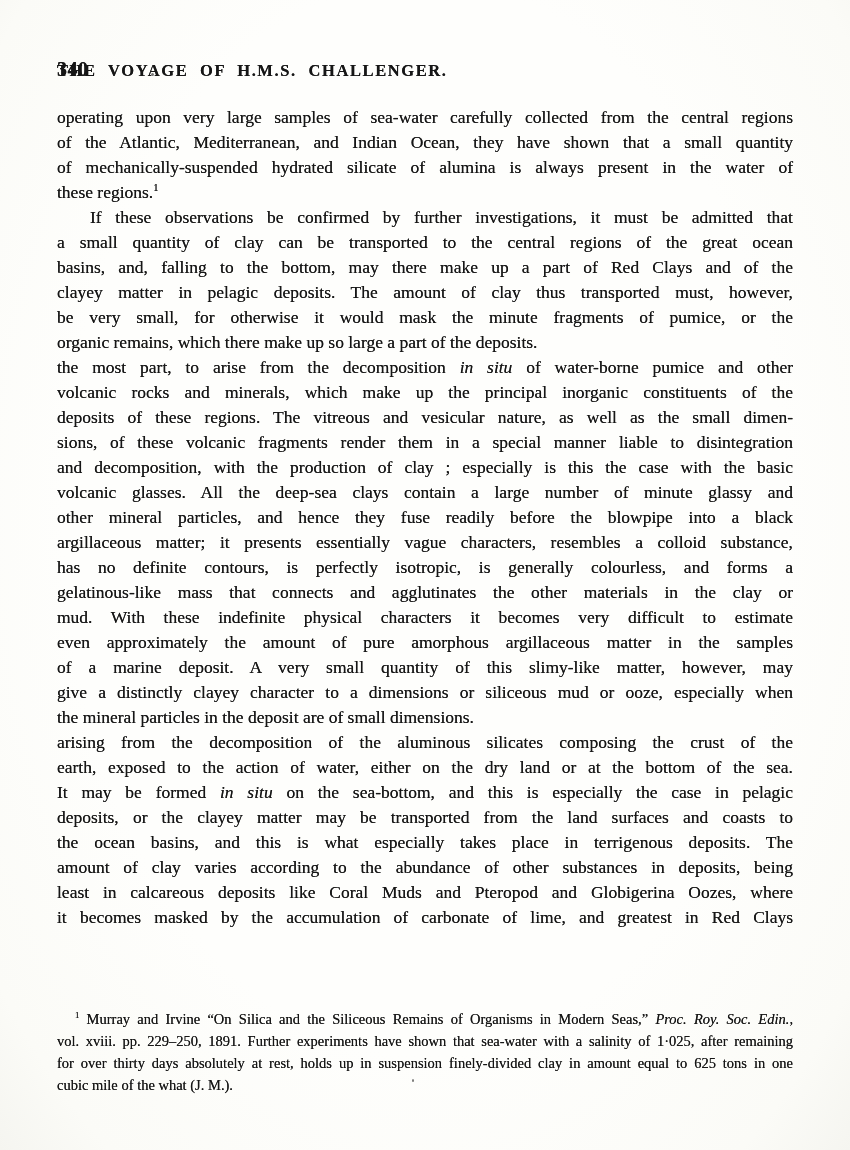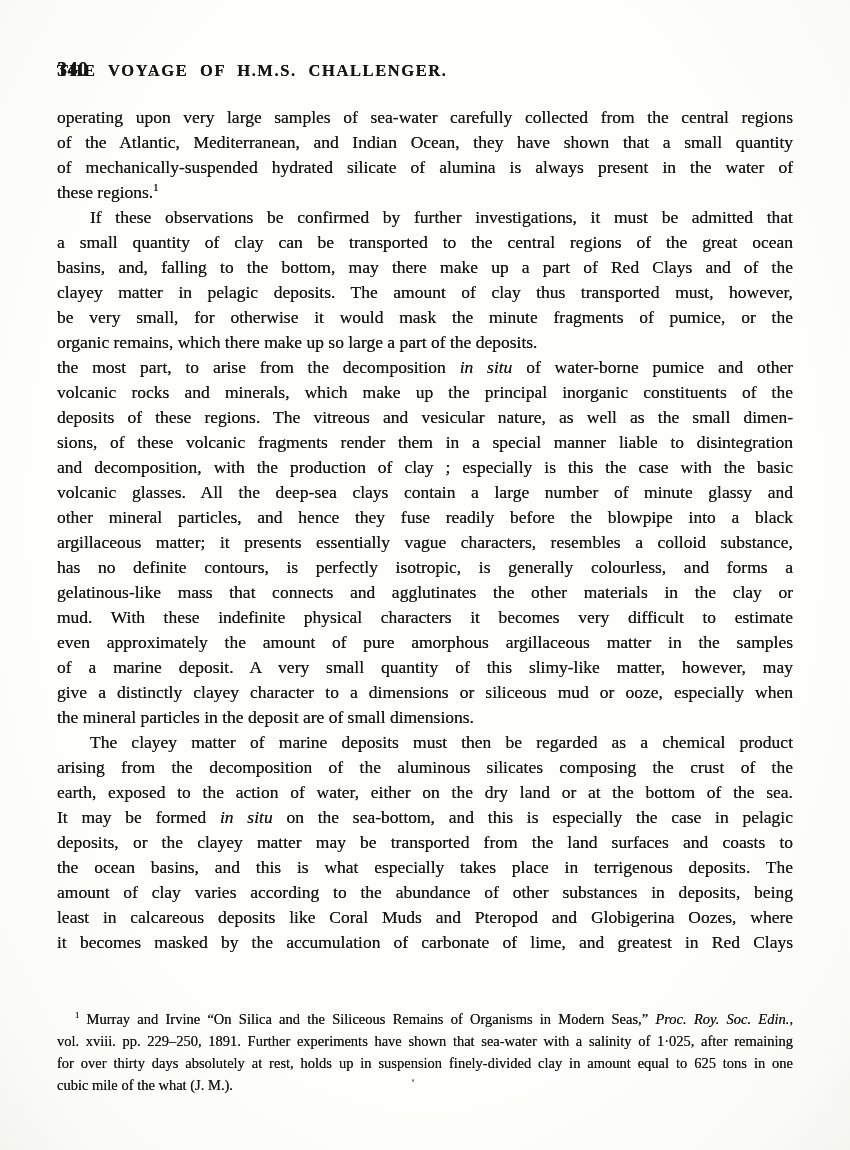--- a/index.html
+++ b/index.html
@@ -110,21 +110,20 @@
       <div class="line"><span>volcanic glasses. All the deep-sea clays contain a large number of minute glassy and</span></div>
       <div class="line"><span>other mineral particles, and hence they fuse readily before the blowpipe into a black</span></div>
       <div class="line"><span>argillaceous matter; it presents essentially vague characters, resembles a colloid substance,</span></div>
       <div class="line"><span>has no definite contours, is perfectly isotropic, is generally colourless, and forms a</span></div>
       <div class="line"><span>gelatinous-like mass that connects and agglutinates the other materials in the clay or</span></div>
       <div class="line"><span>mud. With these indefinite physical characters it becomes very difficult to estimate</span></div>
       <div class="line"><span>even approximately the amount of pure amorphous argillaceous matter in the samples</span></div>
       <div class="line"><span>of a marine deposit. A very small quantity of this slimy-like matter, however, may</span></div>
       <div class="line"><span>give a distinctly clayey character to a dimensions or siliceous mud or ooze, especially when</span></div>
       <div class="line last"><span>the mineral particles in the deposit are of small dimensions.</span></div>
-      <div class="line indent"><span>The clayey matter of marine deposits must then be regarded as a chemical product</span></div>
       <div class="line"><span>arising from the decomposition of the aluminous silicates composing the crust of the</span></div>
       <div class="line"><span>earth, exposed to the action of water, either on the dry land or at the bottom of the sea.</span></div>
       <div class="line"><span>It may be formed </span><span class="it">in situ</span><span> on the sea-bottom, and this is especially the case in pelagic</span></div>
       <div class="line"><span>deposits, or the clayey matter may be transported from the land surfaces and coasts to</span></div>
       <div class="line"><span>the ocean basins, and this is what especially takes place in terrigenous deposits. The</span></div>
       <div class="line"><span>amount of clay varies according to the abundance of other substances in deposits, being</span></div>
       <div class="line"><span>least in calcareous deposits like Coral Muds and Pteropod and Globigerina Oozes, where</span></div>
       <div class="line"><span>it becomes masked by the accumulation of carbonate of lime, and greatest in Red Clays</span></div>
     </div>
 

